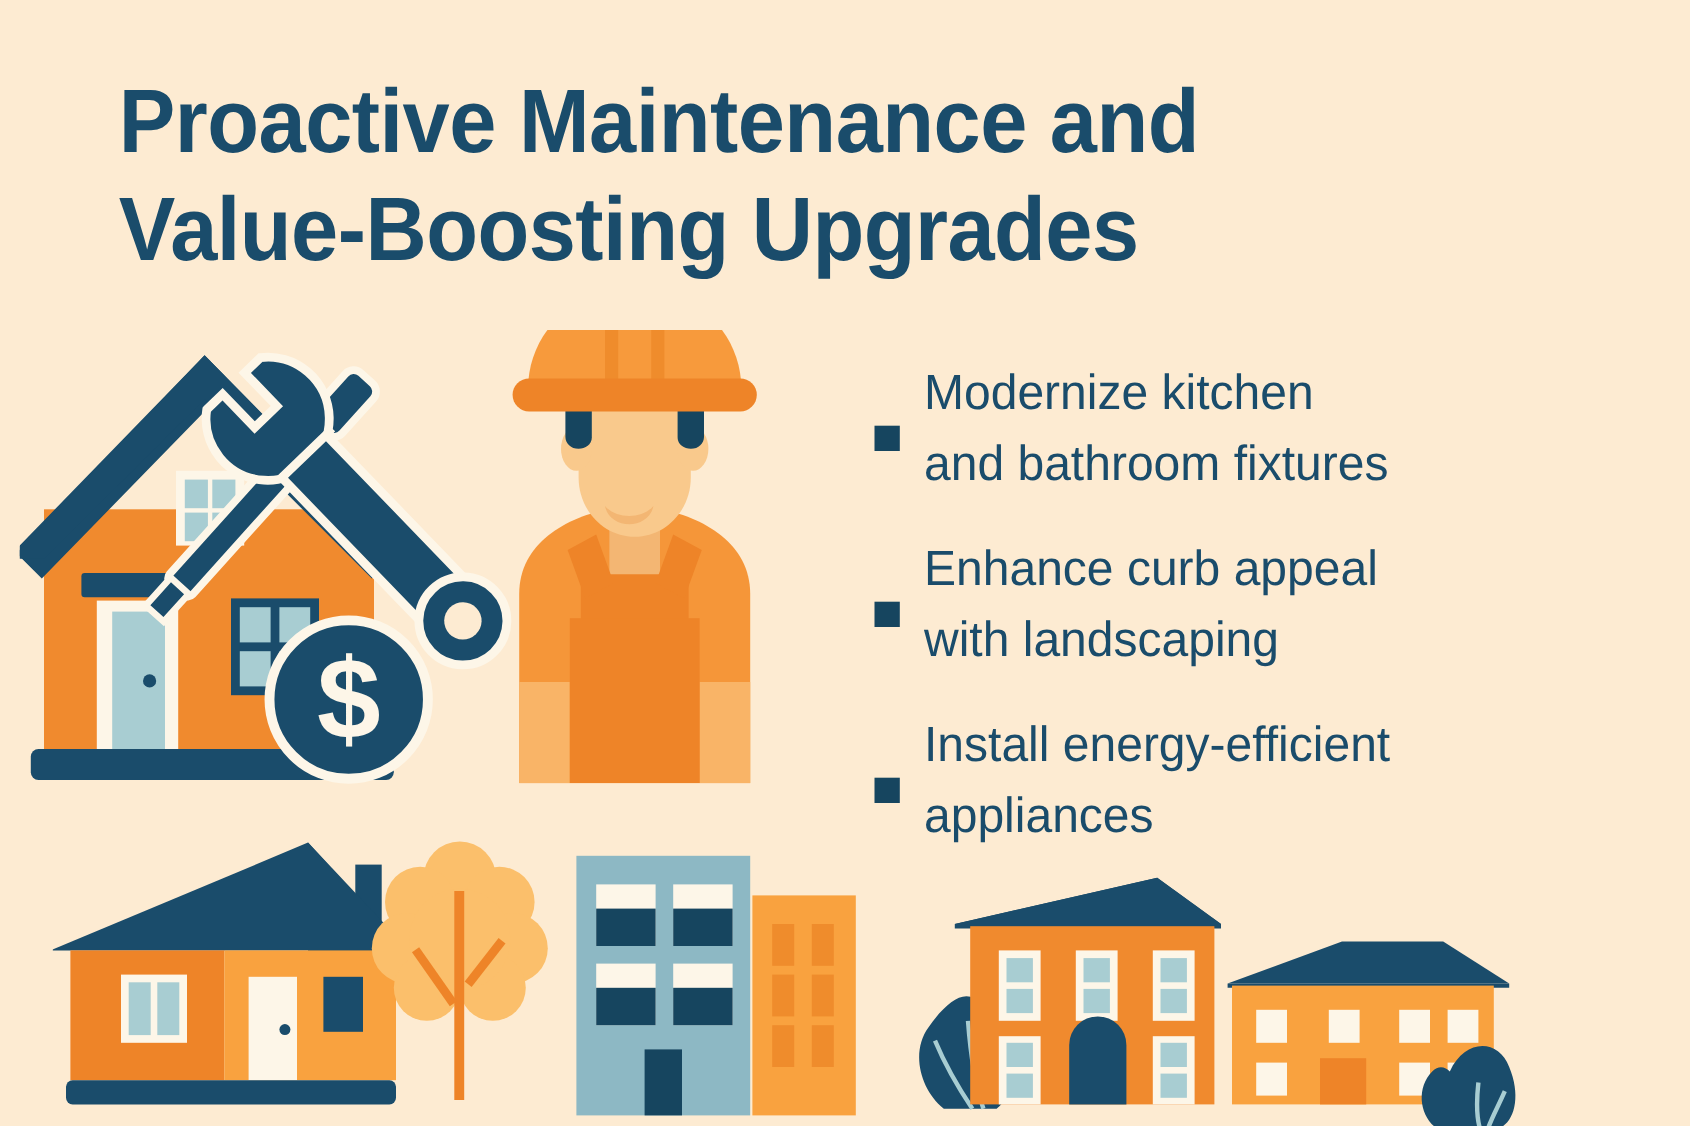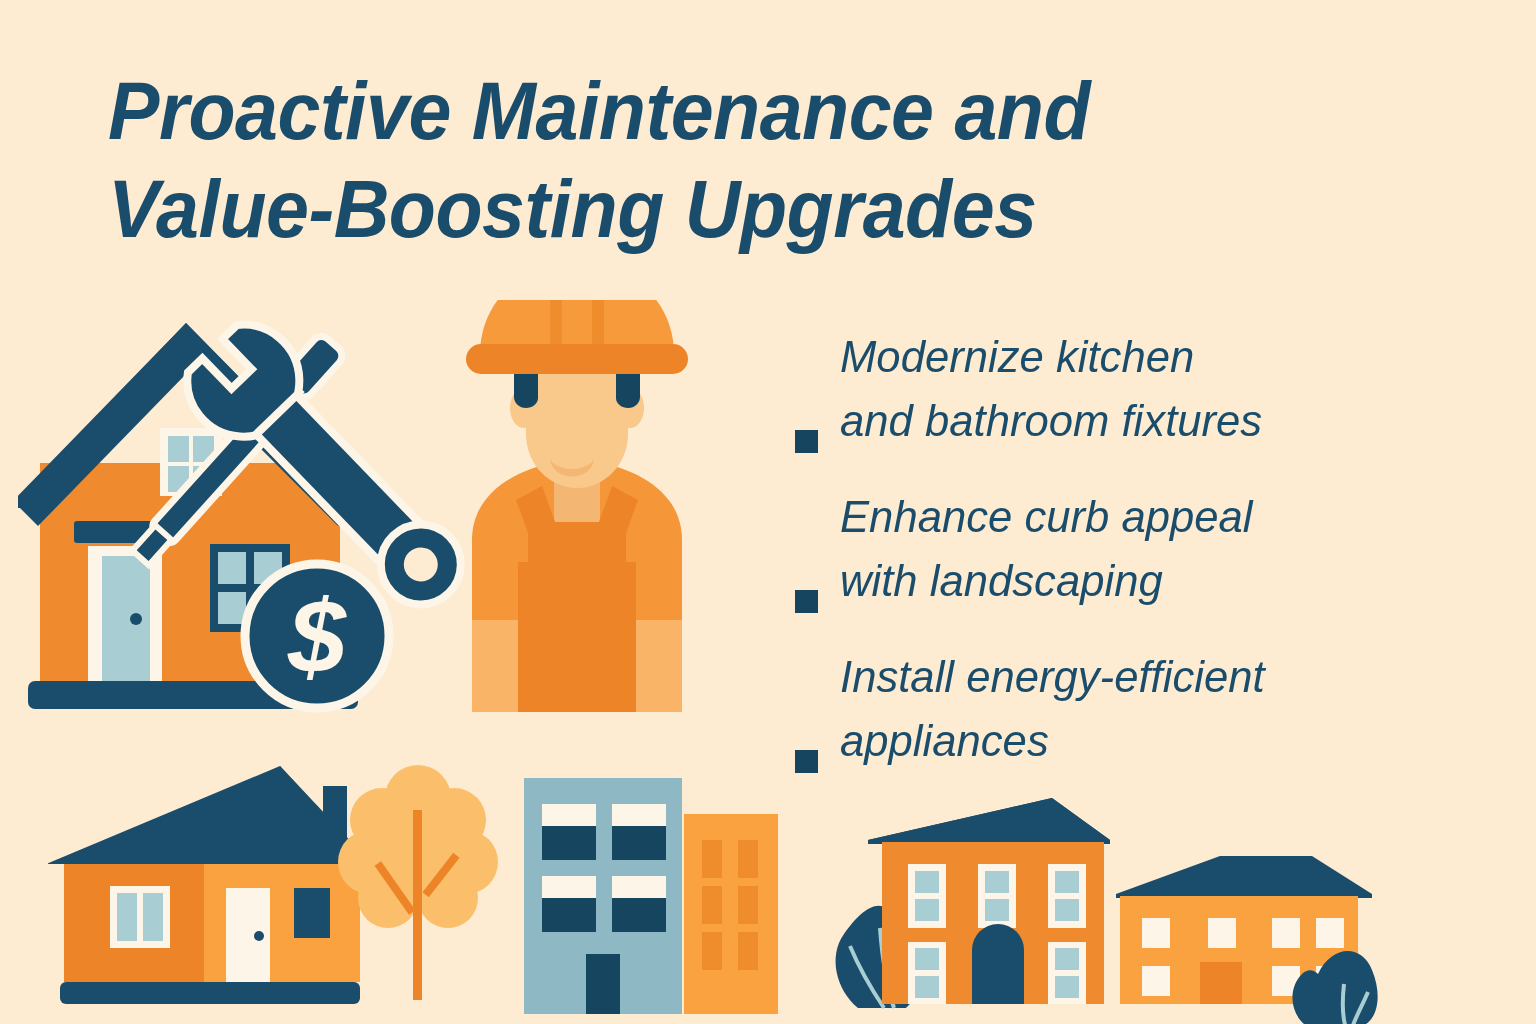--- a/index.html
+++ b/index.html
@@ -7,21 +7,20 @@
     padding: 0;
     background: #FDEBD2;
   }
   #stage {
     position: relative;
     width: 1536px;
     height: 1024px;
     background: #FDEBD2;
     overflow: hidden;
     font-family: "Liberation Sans", "DejaVu Sans", sans-serif;
-    font-style: italic;
   }
 
   
   #title-block {
     position: absolute;
     left: 108px;
     top: 62px;
     width: 1300px;
   }
   .title-line {
@@ -38,21 +37,21 @@
 
   
   #bullets {
     position: absolute;
     left: 795px;
     top: 325px;
     width: 660px;
   }
   .bullet-row {
     display: flex;
-    align-items: flex-end;
+    align-items: center;
     margin-bottom: 32px;
   }
   .bullet-marker {
     width: 23px;
     height: 23px;
     background: #16455F;
     flex: 0 0 23px;
     margin-top: 18px;
     margin-right: 22px;
   }

